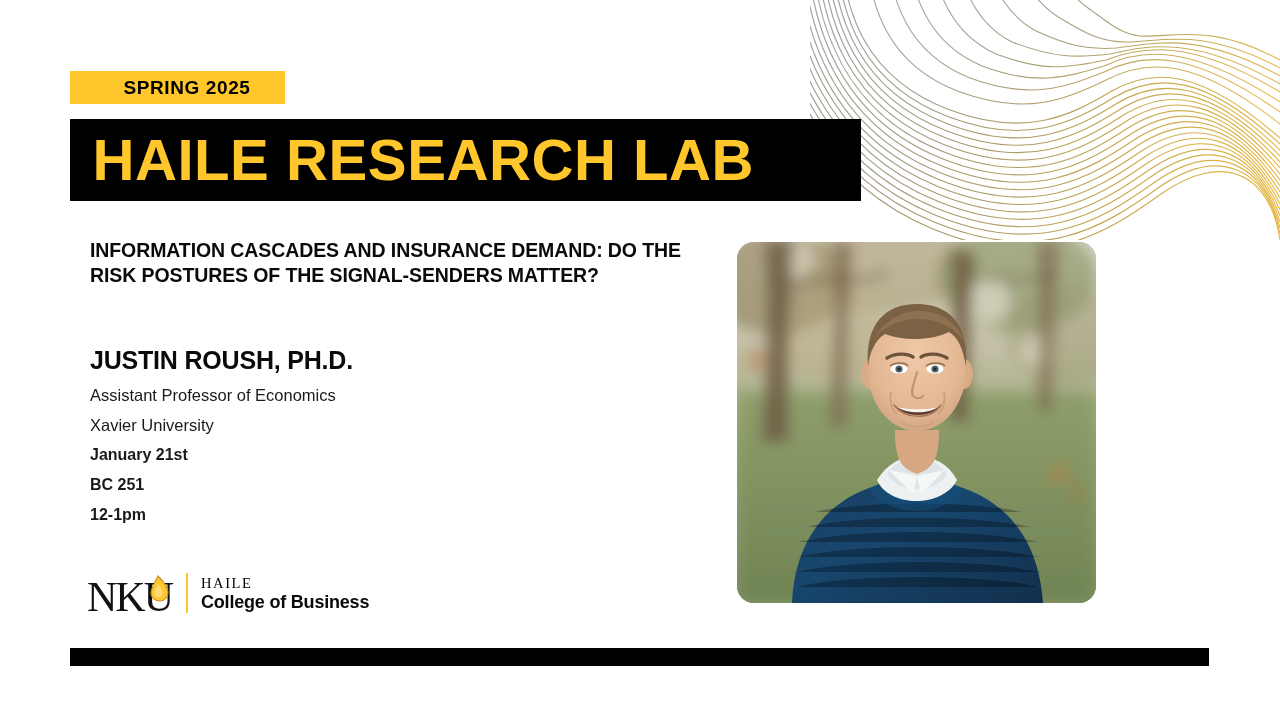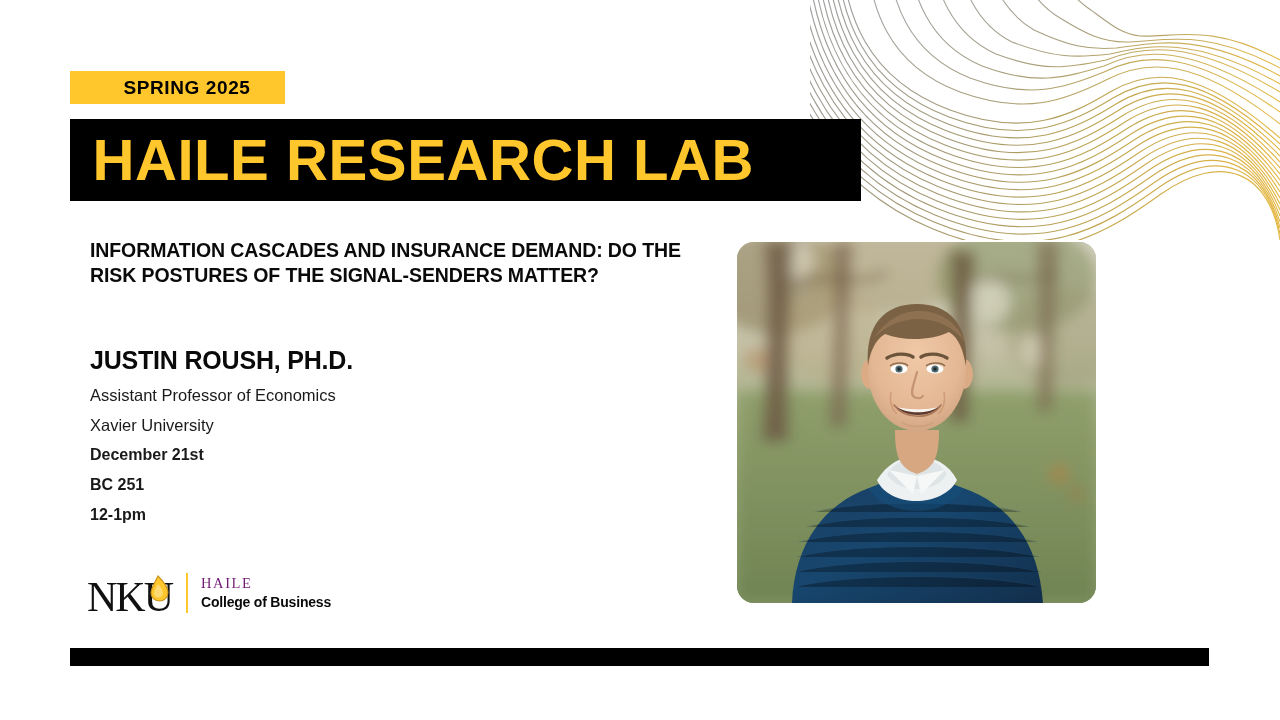--- a/index.html
+++ b/index.html
@@ -140,25 +140,25 @@
   }
   .logo-text {
     display: flex;
     flex-direction: column;
     justify-content: center;
   }
   .logo-haile {
     font-family: "Liberation Serif", serif;
     font-size: 14.5px;
     letter-spacing: 1.6px;
-    color: #701a75;
+    color: #000000;
     line-height: 17px;
   }
   .logo-cob {
-    font-size: 14px;
+    font-size: 18px;
     font-weight: bold;
     color: #0a0a0a;
     line-height: 20px;
     letter-spacing: -0.2px;
   }
 
   
   .speaker-photo {
     position: absolute;
     left: 737px;
@@ -236,21 +236,21 @@
   <div class="series-banner">
     <span class="series-banner-label">HAILE RESEARCH LAB</span>
   </div>
 
   <div class="talk-title">INFORMATION CASCADES AND INSURANCE DEMAND: DO THE RISK POSTURES OF THE SIGNAL-SENDERS MATTER?</div>
 
   <div class="speaker-block">
     <div class="speaker-name">JUSTIN ROUSH, PH.D.</div>
     <div class="speaker-line">Assistant Professor of Economics</div>
     <div class="speaker-line">Xavier University</div>
-    <div class="speaker-line bold">December 21st</div>
+    <div class="speaker-line bold">January 21st</div>
     <div class="speaker-line bold">BC 251</div>
     <div class="speaker-line bold">12-1pm</div>
   </div>
 
   <div class="logo">
     <div class="logo-mark">
       <svg width="96" height="50" viewBox="0 0 96 50" xmlns="http://www.w3.org/2000/svg" aria-hidden="true">
         <g fill="#111111" font-family="Liberation Serif, serif" font-size="42" font-weight="400">
           <text x="-1" y="43" letter-spacing="-2">NKU</text>
         </g>

